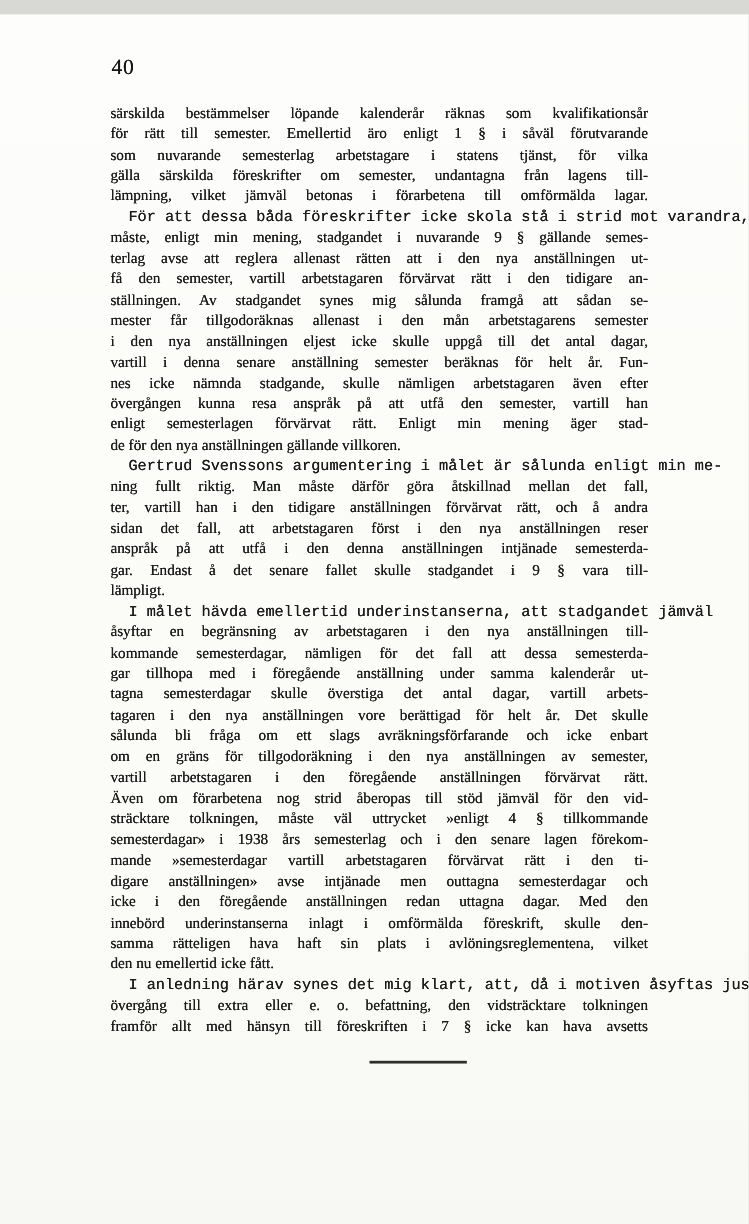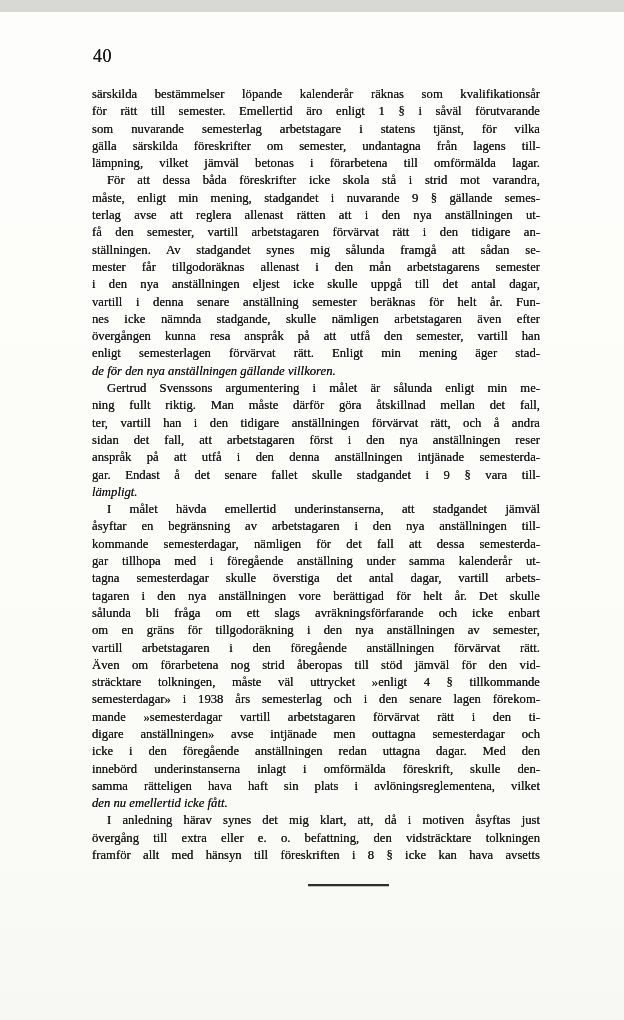--- a/index.html
+++ b/index.html
@@ -35,25 +35,24 @@
   .line {
     font-size: 12.7px;
     line-height: 17.3px;
     height: 17.3px;
     white-space: nowrap;
     text-align: justify;
     text-align-last: justify;
     color: #1b1b1b;
     text-shadow: 0 0 0.4px currentColor;
   }
-  .line.indent { padding-left: 15px; }
+  .line.indent { padding-left: 15px; font-family: Liberation Mono, monospace; }
   .line.end {
     text-align: center;
     text-align-last: left;
-    font-style: italic;
   }
   .section-divider {
     margin-top: 20px;
     margin-left: 216px;
     width: 81px;
     height: 2px;
     background: #2e2e2e;
     box-shadow: 0 0.5px 0 #8a8a8a;
   }
 </style>
@@ -106,17 +105,17 @@
       <div class="line">semesterdagar» i 1938 års semesterlag och i den senare lagen förekom-</div>
       <div class="line">mande »semesterdagar vartill arbetstagaren förvärvat rätt i den ti-</div>
       <div class="line">digare anställningen» avse intjänade men outtagna semesterdagar och</div>
       <div class="line">icke i den föregående anställningen redan uttagna dagar.  Med den</div>
       <div class="line">innebörd underinstanserna inlagt i omförmälda föreskrift, skulle den-</div>
       <div class="line">samma rätteligen hava haft sin plats i avlöningsreglementena, vilket</div>
       <div class="line end">den nu emellertid icke fått.</div>
       <div class="paragraph"></div>
       <div class="line indent">I anledning härav synes det mig klart, att, då i motiven åsyftas just</div>
       <div class="line">övergång till extra eller e. o. befattning, den vidsträcktare tolkningen</div>
-      <div class="line">framför allt med hänsyn till föreskriften i 8 § icke kan hava avsetts</div>
+      <div class="line">framför allt med hänsyn till föreskriften i 7 § icke kan hava avsetts</div>
       <div class="paragraph"></div>
       <div class="section-divider"></div>
     </div>
 </div>
 
 </body></html>

